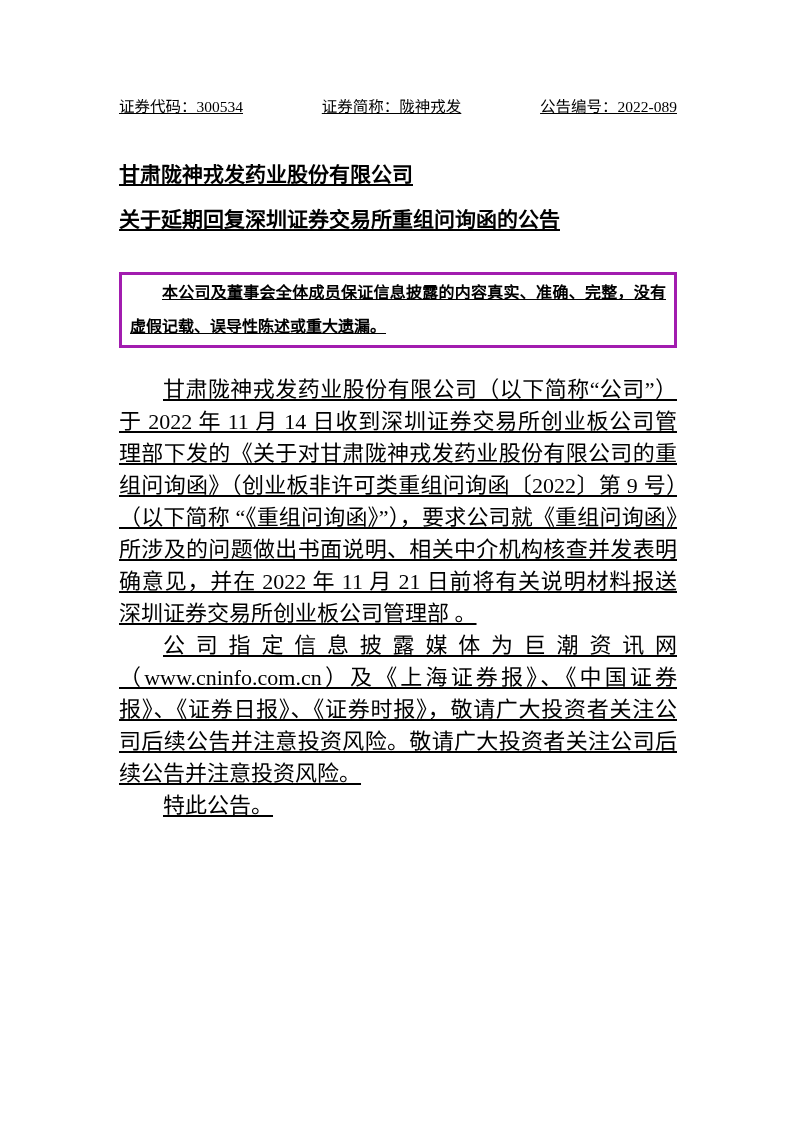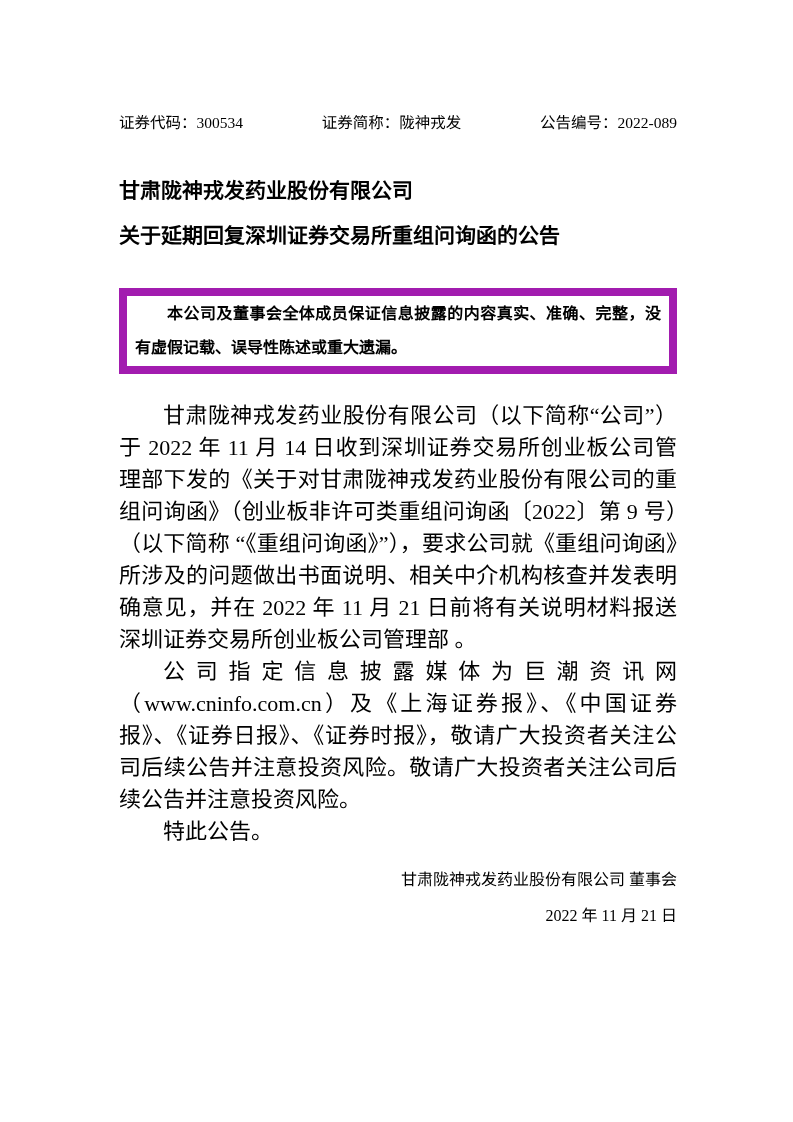--- a/index.html
+++ b/index.html
@@ -10,40 +10,41 @@
     height: 1122px;
     margin: 0 auto;
     background: #ffffff;
     color: #000000;
     font-family: "Liberation Serif", "DejaVu Serif", serif;
     overflow: hidden;
   }
   .content {
     position: absolute;
     left: 119px;
-    top: 16px;
+    top: 0;
     width: 558px;
+    text-decoration: underline;
   }
   .doc-header {
     margin-top: 97px;
     display: flex;
     justify-content: space-between;
     font-size: 15.5px;
     line-height: 20px;
   }
   .title-block {
     margin-top: 36px;
     font-weight: bold;
     font-size: 21px;
     line-height: 45px;
     font-family: "Liberation Serif", "DejaVu Serif", serif;
   }
   .disclaimer-box {
     margin-top: 29px;
-    border: 8px solid #a21caf;
+    border: 3px solid #a21caf;
     padding: 1px 8px;
   }
   .disclaimer-box p {
     font-size: 16px;
     font-weight: bold;
     line-height: 34px;
     text-indent: 2em;
     text-align: justify;
   }
   .body-text {
@@ -82,19 +83,15 @@
     <div class="disclaimer-box">
       <p>本公司及董事会全体成员保证信息披露的内容真实、准确、完整，没有虚假记载、误导性陈述或重大遗漏。</p>
     </div>
 
     <div class="body-text">
       <p>甘肃陇神戎发药业股份有限公司（以下简称“公司”）于 2022 年 11 月 14 日收到深圳证券交易所创业板公司管理部下发的《关于对甘肃陇神戎发药业股份有限公司的重组问询函》（创业板非许可类重组问询函〔2022〕第 9 号）（以下简称 “《重组问询函》”），要求公司就《重组问询函》所涉及的问题做出书面说明、相关中介机构核查并发表明确意见，并在 2022 年 11 月 21 日前将有关说明材料报送深圳证券交易所创业板公司管理部 。</p>
       <p>公司指定信息披露媒体为巨潮资讯网（www.cninfo.com.cn）及《上海证券报》、《中国证券报》、《证券日报》、《证券时报》，敬请广大投资者关注公司后续公告并注意投资风险。敬请广大投资者关注公司后续公告并注意投资风险。</p>
       <p>特此公告。</p>
     </div>
 
-    <div class="signature-block">
-      <div>甘肃陇神戎发药业股份有限公司  董事会</div>
-      <div>2022 年 11 月 21 日</div>
-    </div>
 
   </div>
 </div>
 
 </body></html>

